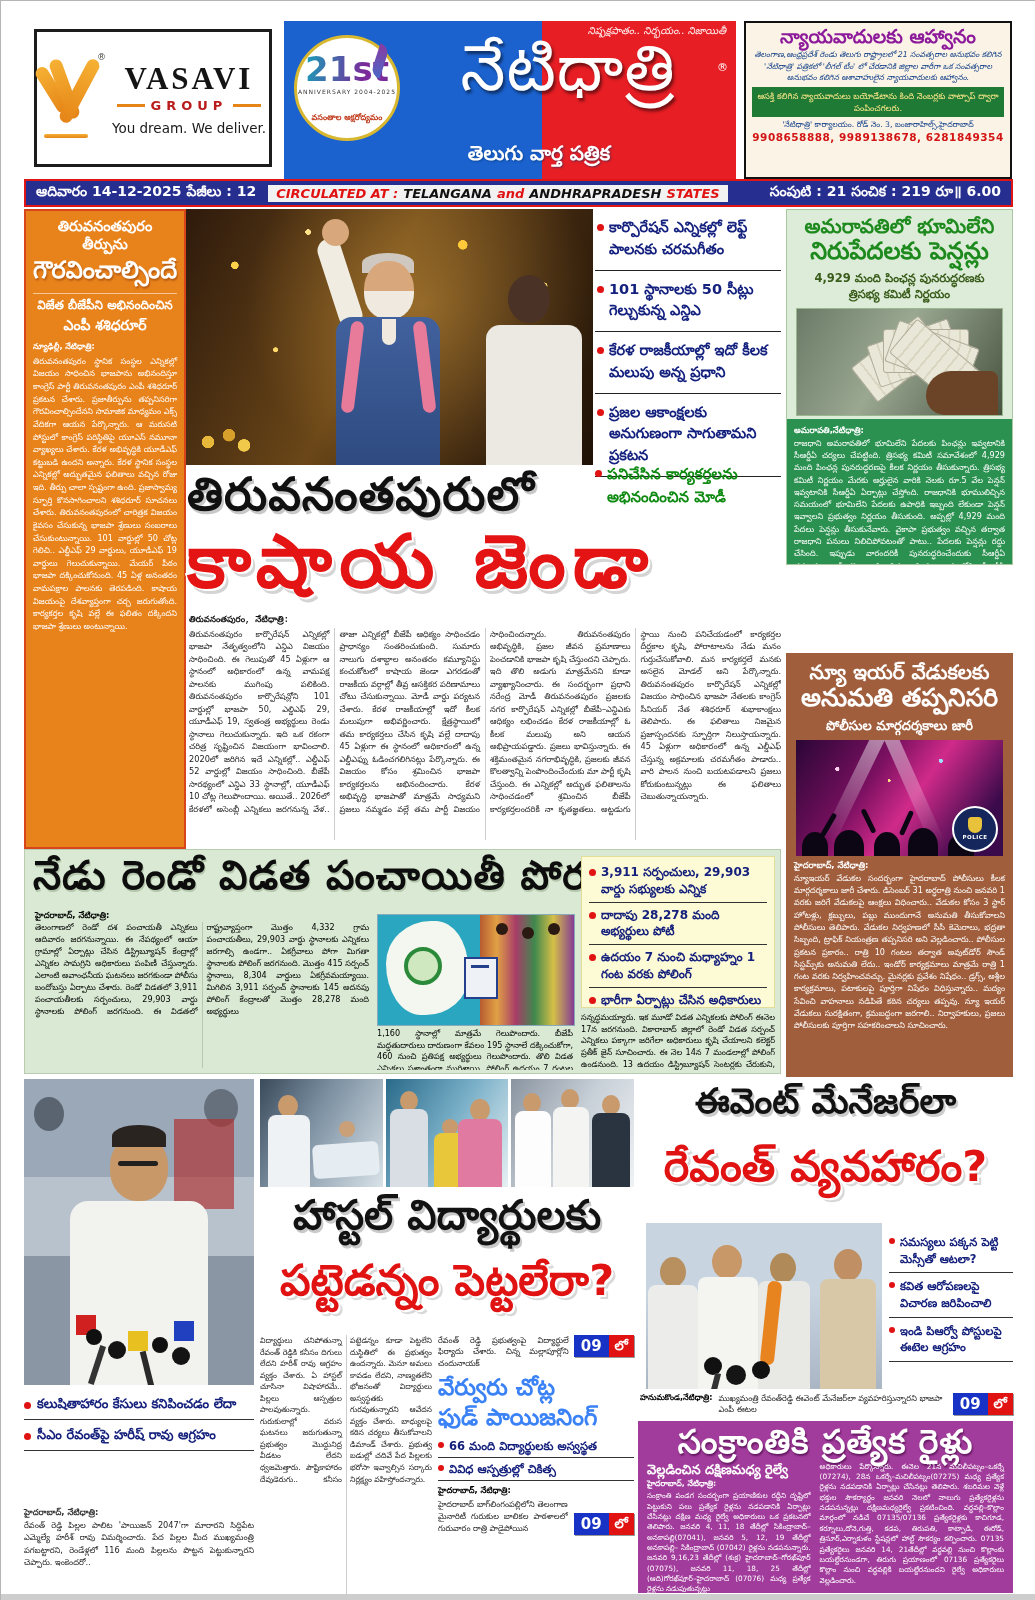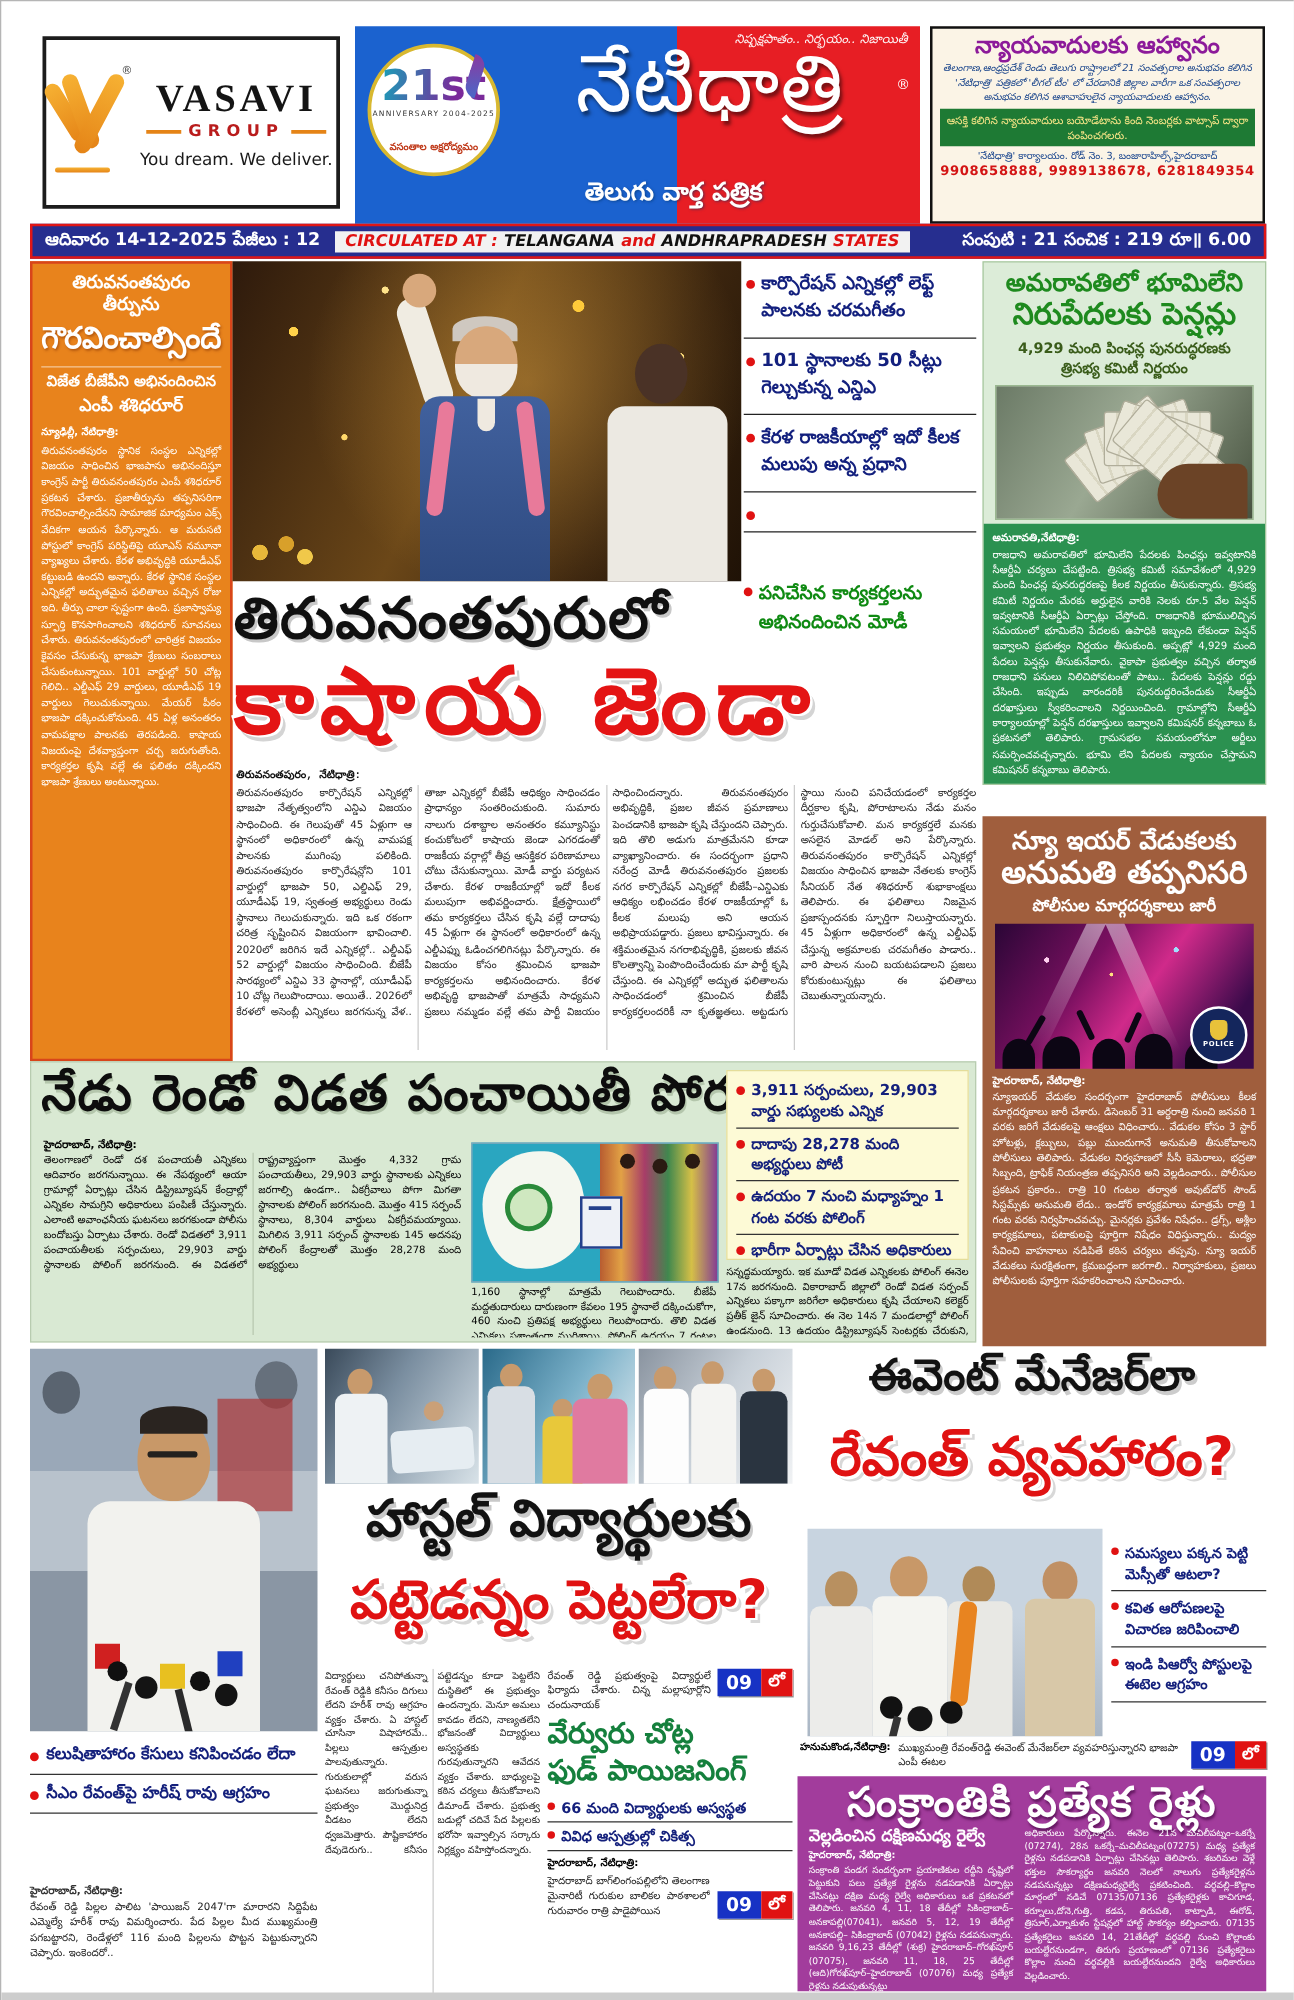--- a/index.html
+++ b/index.html
@@ -72,21 +72,21 @@
   .kick{display:flex;gap:5px;padding:8px 2px 9px;border-bottom:1.5px solid #222;color:#13207e;font-weight:bold;font-size:14.5px;line-height:1.5;}
   .kdot{width:7px;height:7px;border-radius:50%;background:#e01212;margin-top:7px;flex:none;}
   .kick-green{left:594px;top:462px;width:188px;display:flex;gap:5px;color:#0f8a12;font-weight:bold;font-size:15px;line-height:1.5;}
   .mh-black{left:186px;top:466px;width:408px;font-size:46px;font-weight:bold;color:#101010;text-shadow:2px 3px 0 #c8c8c8;letter-spacing:1px;}
   .mh-red{left:186px;top:522px;width:600px;font-size:74px;font-weight:bold;color:#e41414;letter-spacing:7px;line-height:1.05;
           text-shadow:-2px -2px 0 #fff,2px 2px 0 #fff,4px 5px 0 #d4d4d4;}
   .main-date{left:188px;top:614px;font-size:8.6px;font-weight:bold;color:#111;font-family:Liberation Mono, monospace;}
   .main-body{left:188px;top:627px;width:592px;height:212px;column-count:4;column-gap:10px;column-rule:1px solid #ccc;
              font-size:8.2px;line-height:1.52;text-align:justify;color:#1d1d1d;overflow:hidden;}
   
-  .ama{left:785px;top:208px;width:227px;height:419px;background:#dcecd8;border:1px solid #a8c8a0;box-sizing:border-box;
+  .ama{left:785px;top:208px;width:227px;height:356px;background:#dcecd8;border:1px solid #a8c8a0;box-sizing:border-box;
        display:flex;flex-direction:column;justify-content:space-between;}
   .ama-h1{color:#1e8a1e;font-size:20px;font-weight:bold;text-align:center;margin-top:5px;line-height:1.15;}
   .ama-h2{color:#1e8a1e;font-size:24px;font-weight:bold;text-align:center;line-height:1.15;}
   .ama-sub{color:#3a5c1a;font-size:11.5px;font-weight:bold;text-align:center;margin:4px 8px 2px;line-height:1.45;}
   .ama-photo{position:relative;width:205px;height:106px;margin:3px auto;overflow:hidden;border:1px solid #9ab890;
              background:linear-gradient(120deg,#6b7a66,#9aa892 45%,#47523f);}
   .note{position:absolute;width:84px;height:42px;background:repeating-linear-gradient(90deg,#e9e7d8 0 9px,#d9d6c2 9px 11px);
         border:1px solid #b0ad9a;border-radius:3px;}
   .ama-body{flex:1;background:#2b9150;color:#fff;font-size:8.1px;line-height:1.52;padding:5px 7px;text-align:justify;overflow:hidden;}
   .ama-date{font-weight:bold;font-size:8.4px;}
@@ -148,21 +148,21 @@
   .hs-h2{left:259px;top:1254px;width:374px;text-align:center;font-size:43px;font-weight:bold;color:#e01212;
          text-shadow:-2px -2px 0 #fff,2px 2px 0 #fff,4px 4px 0 #d8d8d8;}
   .hs-body{left:259px;top:1334px;width:172px;height:260px;column-count:2;column-gap:8px;column-rule:1px solid #ccc;
            font-size:7.7px;line-height:1.5;text-align:justify;color:#222;overflow:hidden;}
   .food{left:437px;top:1334px;width:196px;height:260px;}
   .food-top{display:flex;gap:5px;align-items:flex-start;}
   .food-intro{font-size:8.1px;line-height:1.42;text-align:justify;flex:1;color:#222;}
   .badge09{display:inline-flex;font-weight:bold;flex:none;box-shadow:1px 1px 0 #999;}
   .b-num{background:#1732c4;color:#fff;padding:2px 7px;font-size:15px;line-height:1.2;}
   .b-lo{background:#e01212;color:#fff;padding:2px 6px;font-size:13px;line-height:1.35;}
-  .food-h{font-size:23px;font-weight:bold;color:#15803d;line-height:1.3;margin:4px 0 2px;}
+  .food-h{font-size:23px;font-weight:bold;color:#3b82f6;line-height:1.3;margin:4px 0 2px;}
   .fk{display:flex;gap:5px;font-size:11.5px;font-weight:bold;color:#14207c;padding:3px 0;border-bottom:1px solid #333;line-height:1.4;}
   .fk .kdot{margin-top:4px;width:6px;height:6px;}
   .food-date{font-size:8.2px;font-weight:bold;margin-top:4px;}
   .food-row{display:flex;gap:6px;margin-top:2px;align-items:flex-end;}
   .food-body{font-size:8.1px;line-height:1.45;text-align:justify;flex:1;color:#222;}
   .ev-h1{left:637px;top:1080px;width:375px;text-align:center;font-size:35px;font-weight:bold;color:#121212;text-shadow:2px 3px 0 #cccccc;}
   .ev-h2{left:637px;top:1140px;width:375px;text-align:center;font-size:43px;font-weight:bold;color:#e01212;
          text-shadow:-2px -2px 0 #fff,2px 2px 0 #fff,4px 4px 0 #d8d8d8;}
   .ev-photo{left:645px;top:1222px;width:236px;height:166px;background:linear-gradient(180deg,#c8d4e0 0 42%,#aab6c4);}
   .ek-list{left:888px;top:1228px;width:124px;}
@@ -270,20 +270,21 @@
     <div class="kick">
         <span class="kdot"></span>
         <span>101 స్థానాలకు 50 సీట్లు గెల్చుకున్న ఎన్డిఎ</span>
       </div>
     <div class="kick">
         <span class="kdot"></span>
         <span>కేరళ రాజకీయాల్లో ఇదో కీలక మలుపు అన్న ప్రధాని</span>
       </div>
     <div class="kick">
         <span class="kdot"></span>
+        <span>ప్రజల ఆకాంక్షలకు అనుగుణంగా సాగుతామని ప్రకటన</span>
       </div>
   </div>
   <div class="abs kick-green">
     <span class="kdot"></span>
       <span>పనిచేసిన కార్యకర్తలను అభినందించిన మోడీ</span>
   </div>
 
   <div class="abs mh-black">తిరువనంతపురులో</div>
   <div class="abs mh-red">కాషాయ జెండా</div>
   <div class="abs main-date">తిరువనంతపురం, నేటిధాత్రి:</div>

